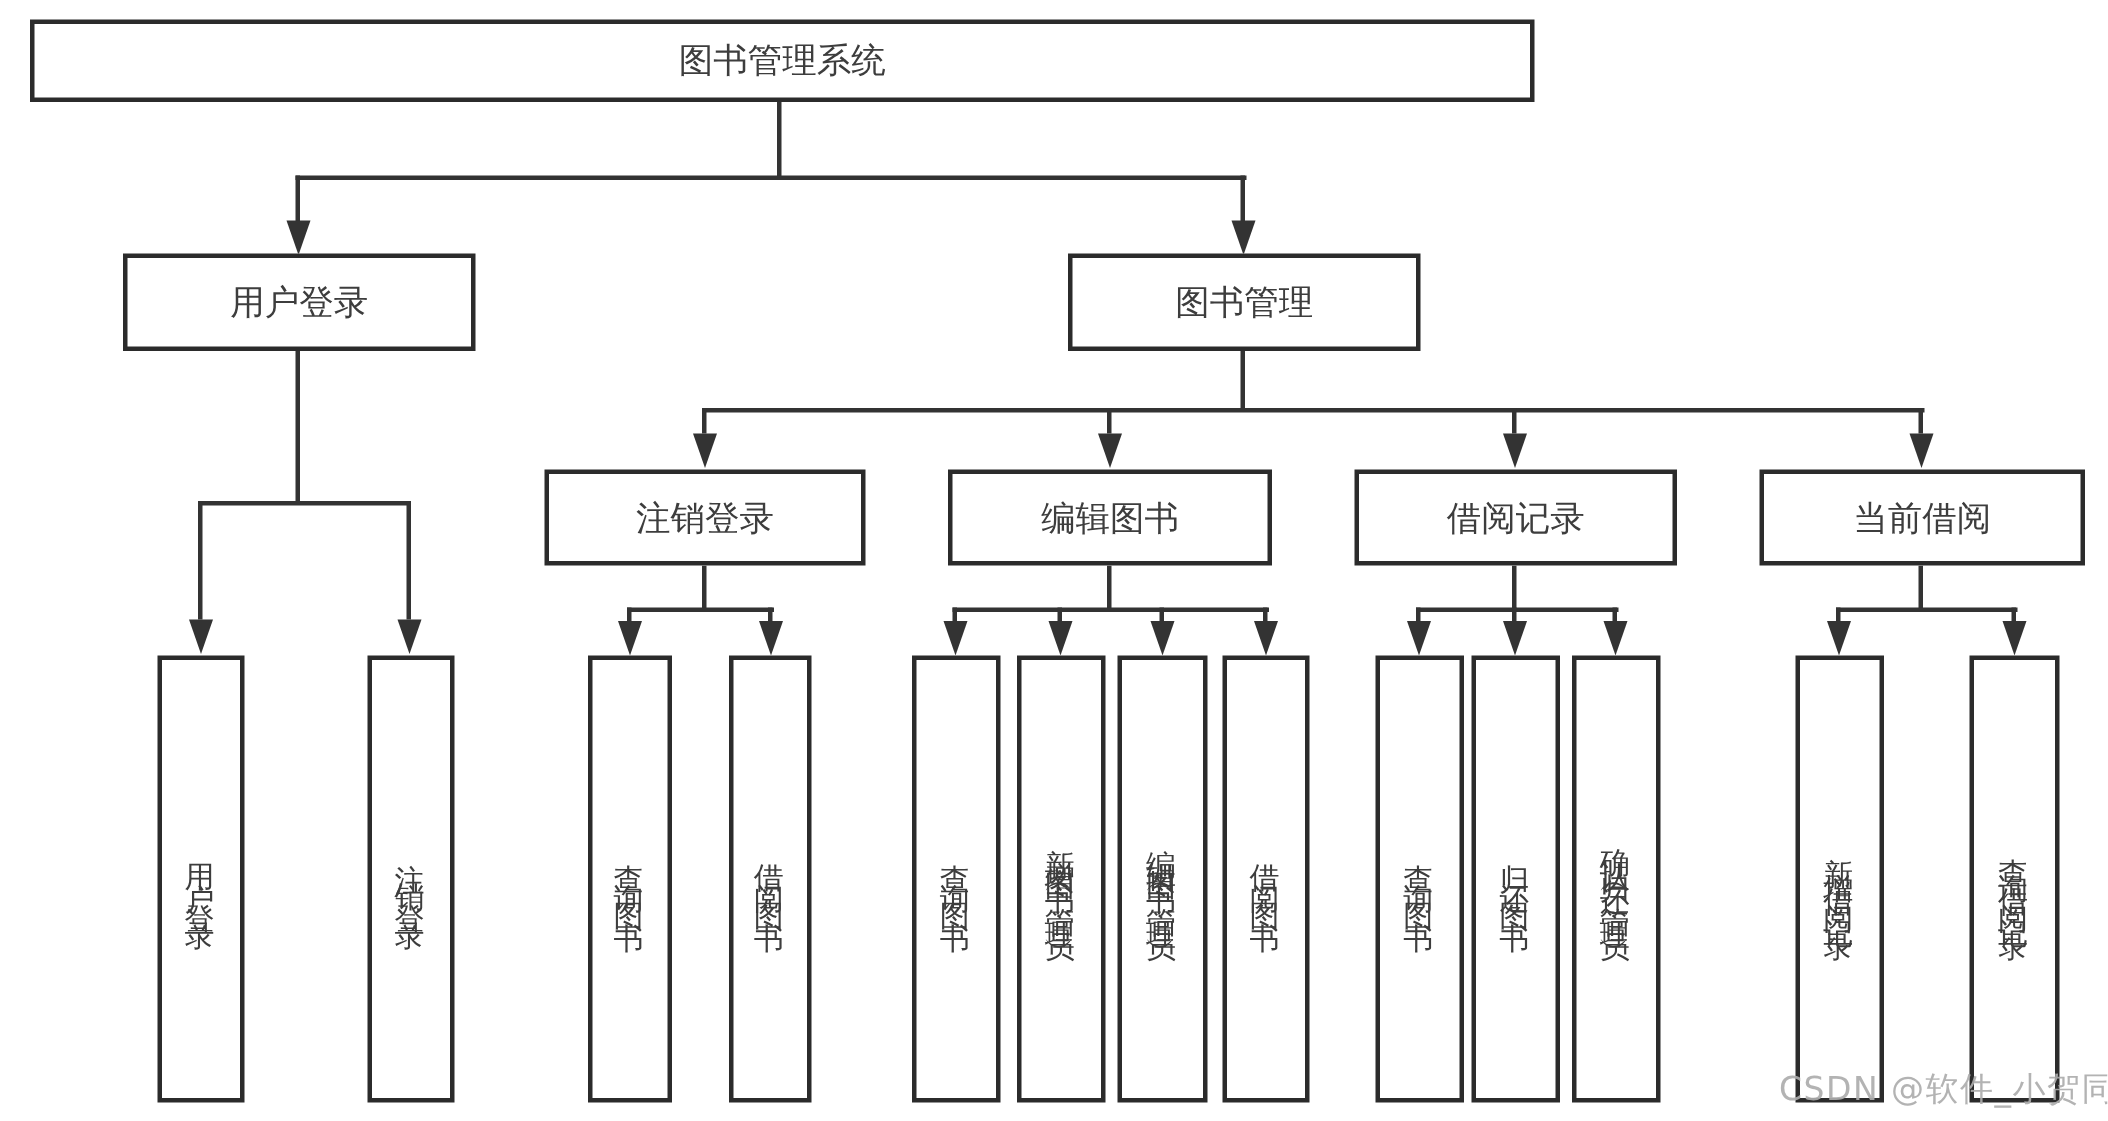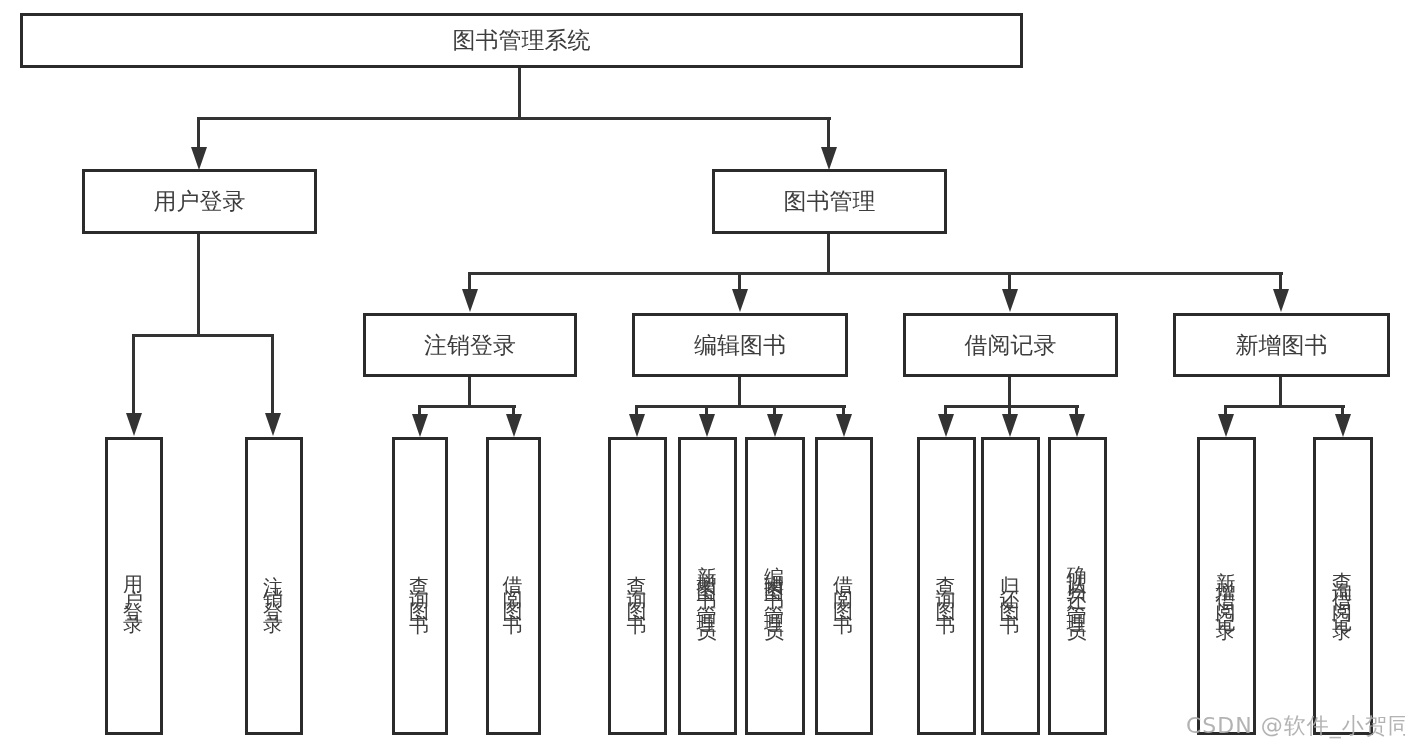--- a/index.html
+++ b/index.html
@@ -105,21 +105,21 @@
   <div class="node" style="left:363px; top:313px; width:214px; height:64px;">
     <span>注销登录</span>
   </div>
   <div class="node" style="left:632px; top:313px; width:216px; height:64px;">
     <span>编辑图书</span>
   </div>
   <div class="node" style="left:903px; top:313px; width:215px; height:64px;">
     <span>借阅记录</span>
   </div>
   <div class="node" style="left:1173px; top:313px; width:217px; height:64px;">
-    <span>新增图书</span>
+    <span>当前借阅</span>
   </div>
 
   <div class="vl" style="left:468px; top:377px; height:31px;"></div>
   <div class="hl" style="left:418px; top:405px; width:98px;"></div>
   <div class="vl" style="left:418px; top:405px; height:11px;"></div>
   <div class="ar" style="left:412px; top:414px;"></div>
   <div class="vl" style="left:512px; top:405px; height:11px;"></div>
   <div class="ar" style="left:506px; top:414px;"></div>
 
   <div class="vl" style="left:738px; top:377px; height:31px;"></div>

